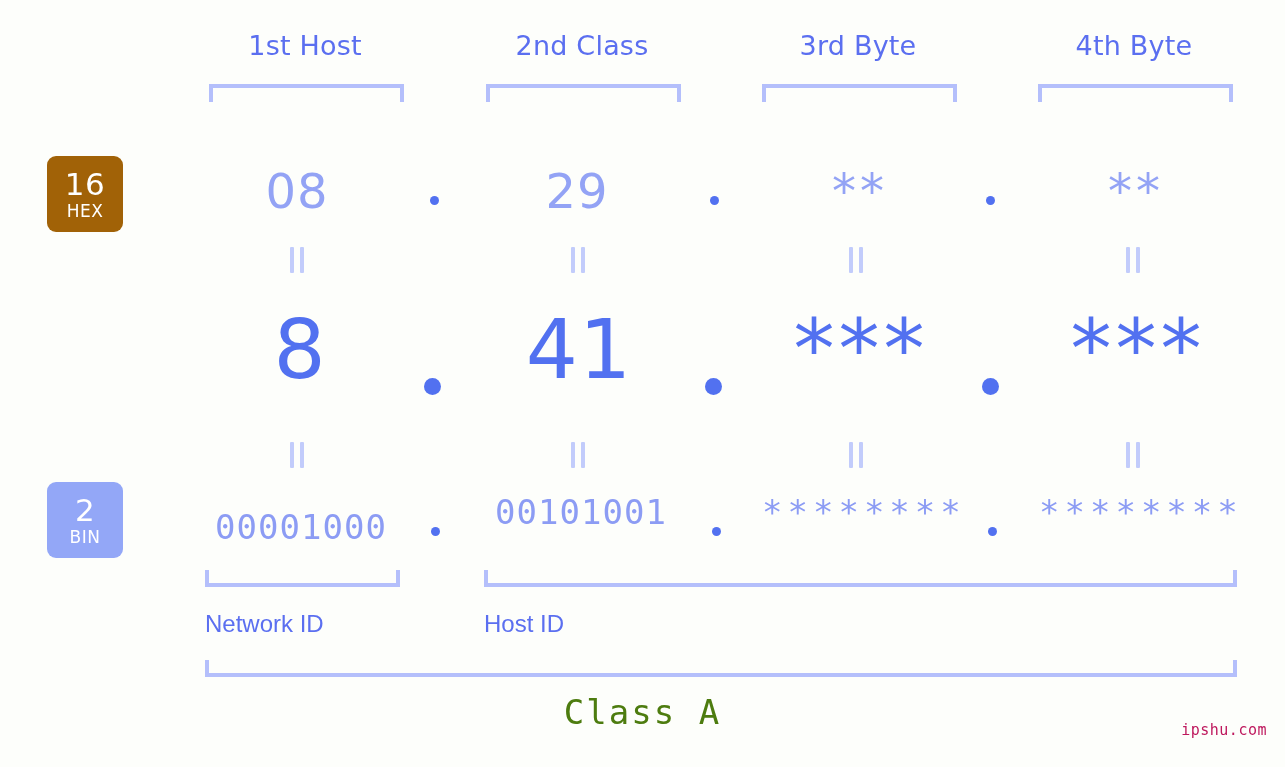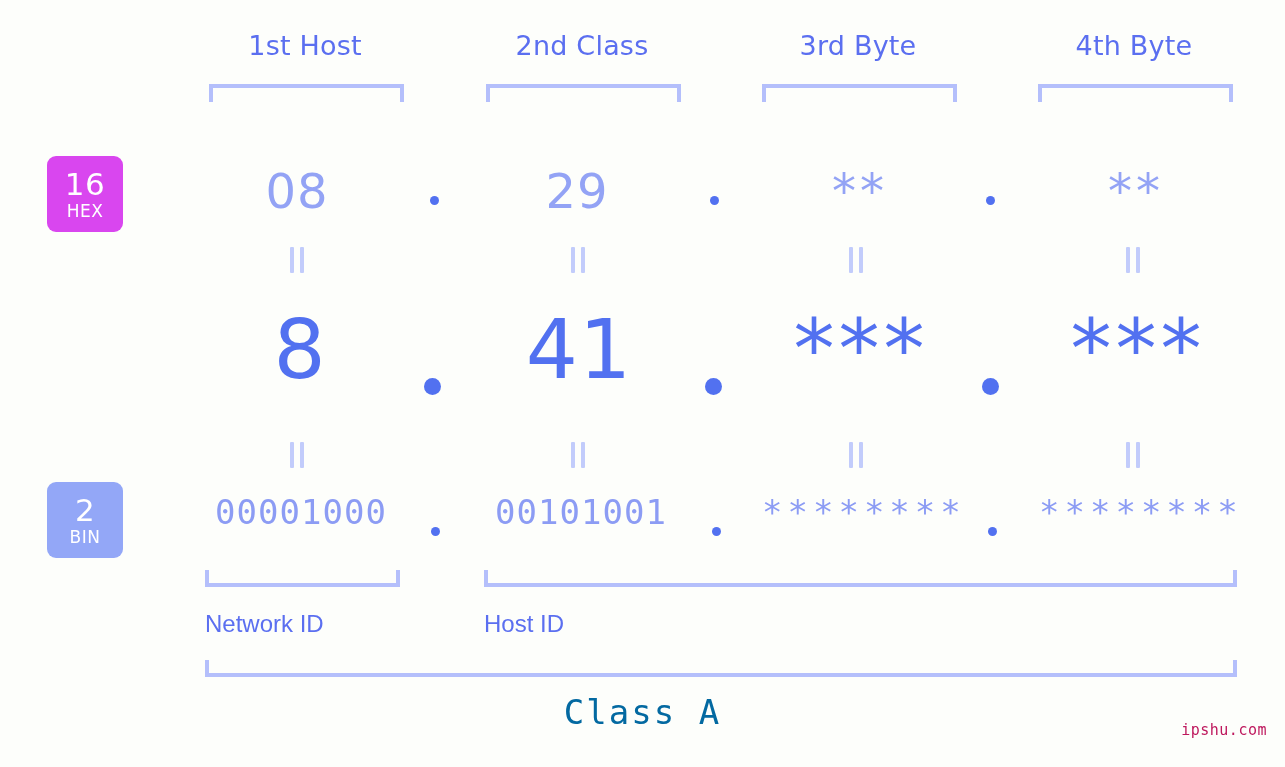--- a/index.html
+++ b/index.html
@@ -174,21 +174,21 @@
     border-right: 4px solid #b4bffb;
     box-sizing: border-box;
   }
   .class-label {
     position: absolute;
     top: 692px;
     left: 0;
     width: 1285px;
     text-align: center;
     font-size: 34px;
-    color: #0369a1;
+    color: #4d7c0f;
     font-family: "DejaVu Sans Mono", monospace;
     letter-spacing: 2px;
   }
 
   
   .watermark {
     position: absolute;
     right: 18px;
     bottom: 28px;
     font-size: 15px;
@@ -207,21 +207,21 @@
     <div class="byte-header" style="left:482px;">2nd Class</div>
     <div class="byte-header" style="left:758px;">3rd Byte</div>
     <div class="byte-header" style="left:1034px;">4th Byte</div>
 
     <div class="byte-bracket" style="left:209px;  width:195px;"></div>
     <div class="byte-bracket" style="left:486px;  width:195px;"></div>
     <div class="byte-bracket" style="left:762px;  width:195px;"></div>
     <div class="byte-bracket" style="left:1038px; width:195px;"></div>
   </div>
 
-  <div class="radix-badge" style="top:156px; background:#d946ef;">
+  <div class="radix-badge" style="top:156px; background:#a16207;">
     <span class="radix-num">16</span>
     <span class="radix-name">HEX</span>
   </div>
   <div class="radix-badge" style="top:482px; background:#93a7f7;">
     <span class="radix-num">2</span>
     <span class="radix-name">BIN</span>
   </div>
 
   <div class="row-hex">
     <div class="val-cell" style="left:197px;">08</div>
@@ -277,21 +277,21 @@
         <span></span>
         <span></span>
       </div>
     <div class="eq eq-bottom" style="left:1126px;">
         <span></span>
         <span></span>
       </div>
   </div>
 
   <div class="row-bin">
-    <div class="val-cell" style="left:201px;">00001000</div>
+    <div class="val-cell" style="left:201px;margin-top:15px;">00001000</div>
     <div class="val-cell" style="left:481px;">00101001</div>
     <div class="val-cell masked" style="left:757px;">********</div>
     <div class="val-cell masked" style="left:1034px;">********</div>
 
     <div class="dot dot-bin" style="left:431px;"></div>
     <div class="dot dot-bin" style="left:712px;"></div>
     <div class="dot dot-bin" style="left:988px;"></div>
   </div>
 
   <div>

